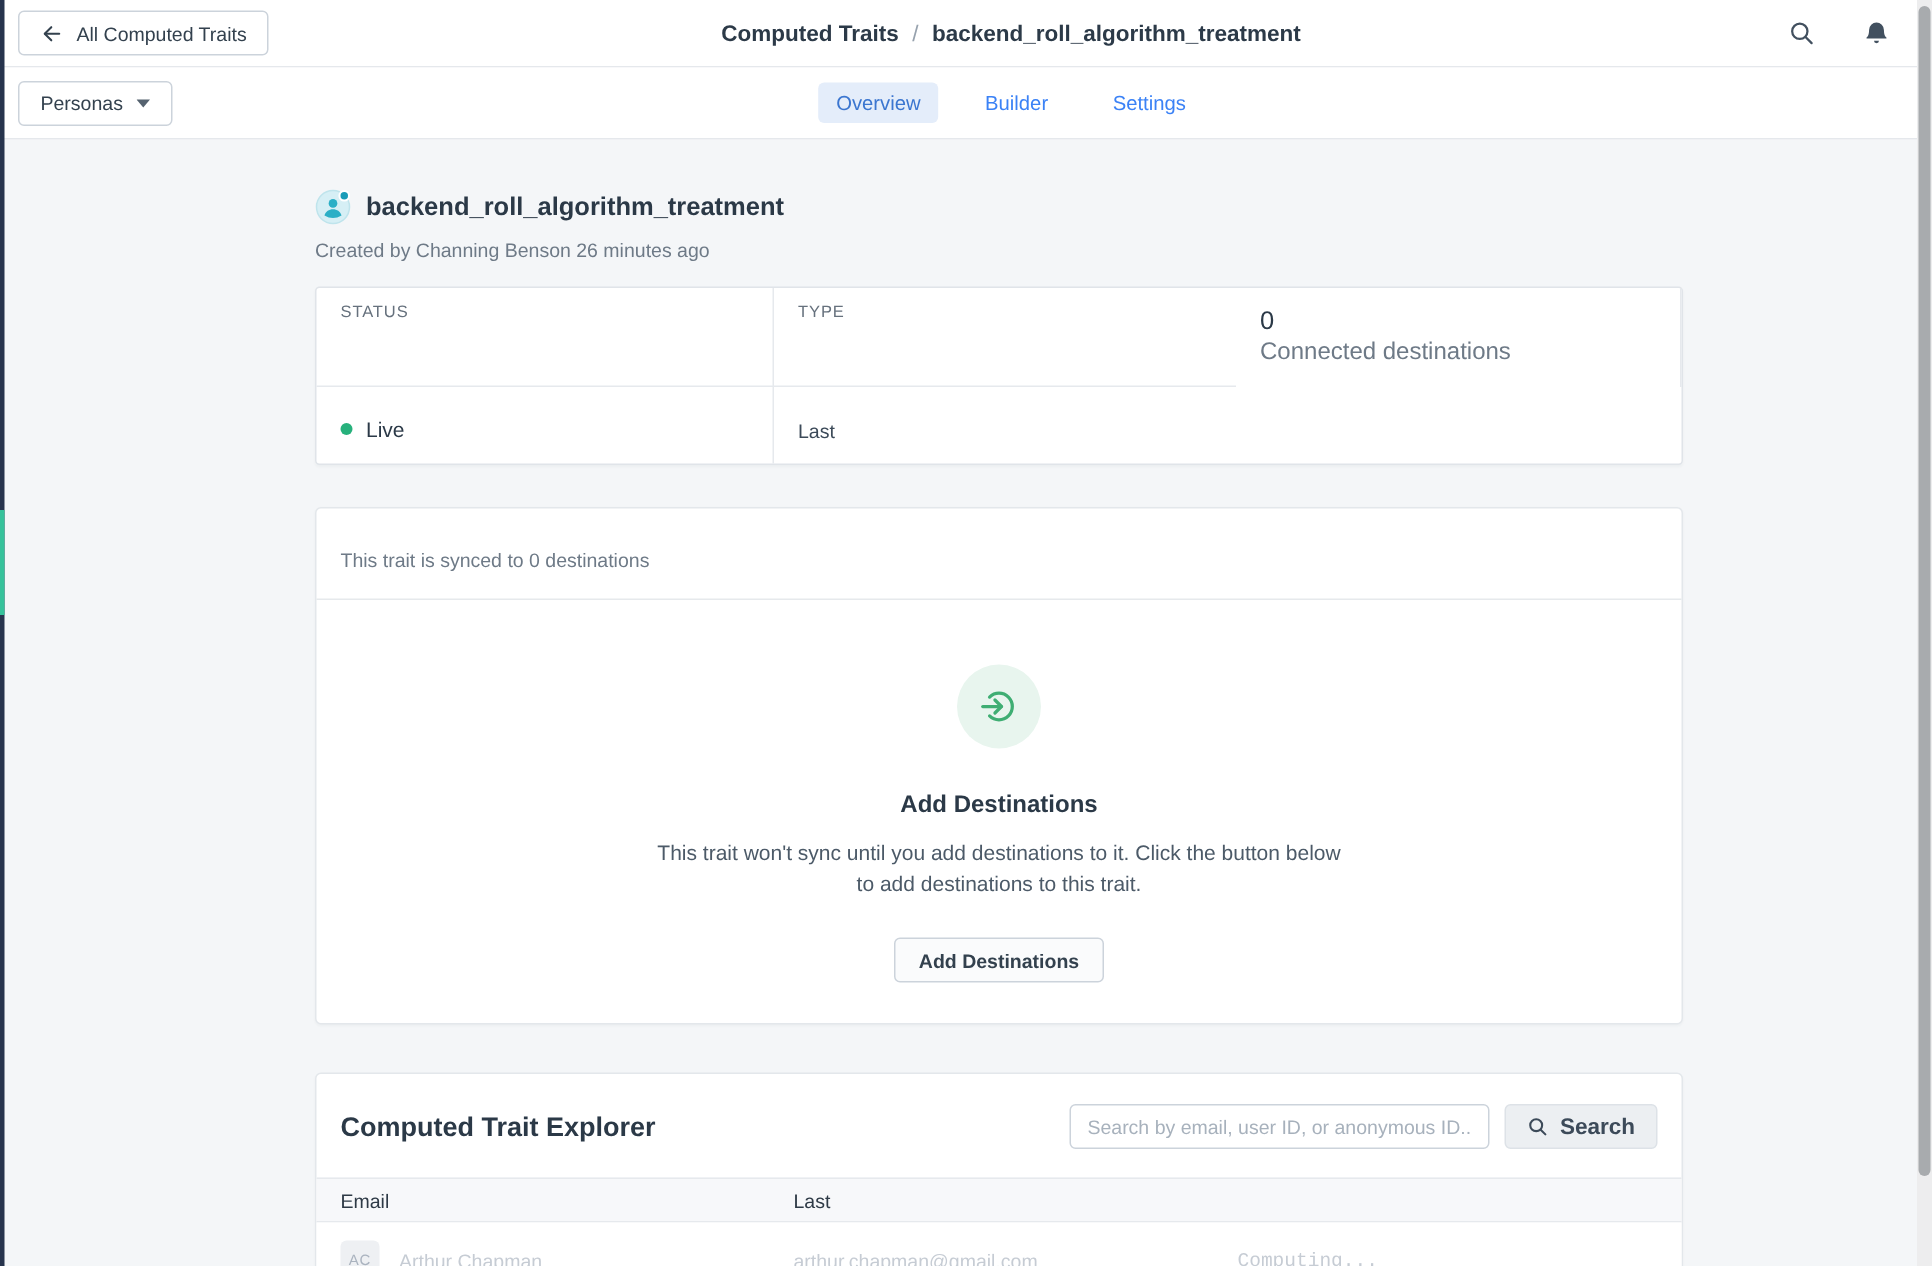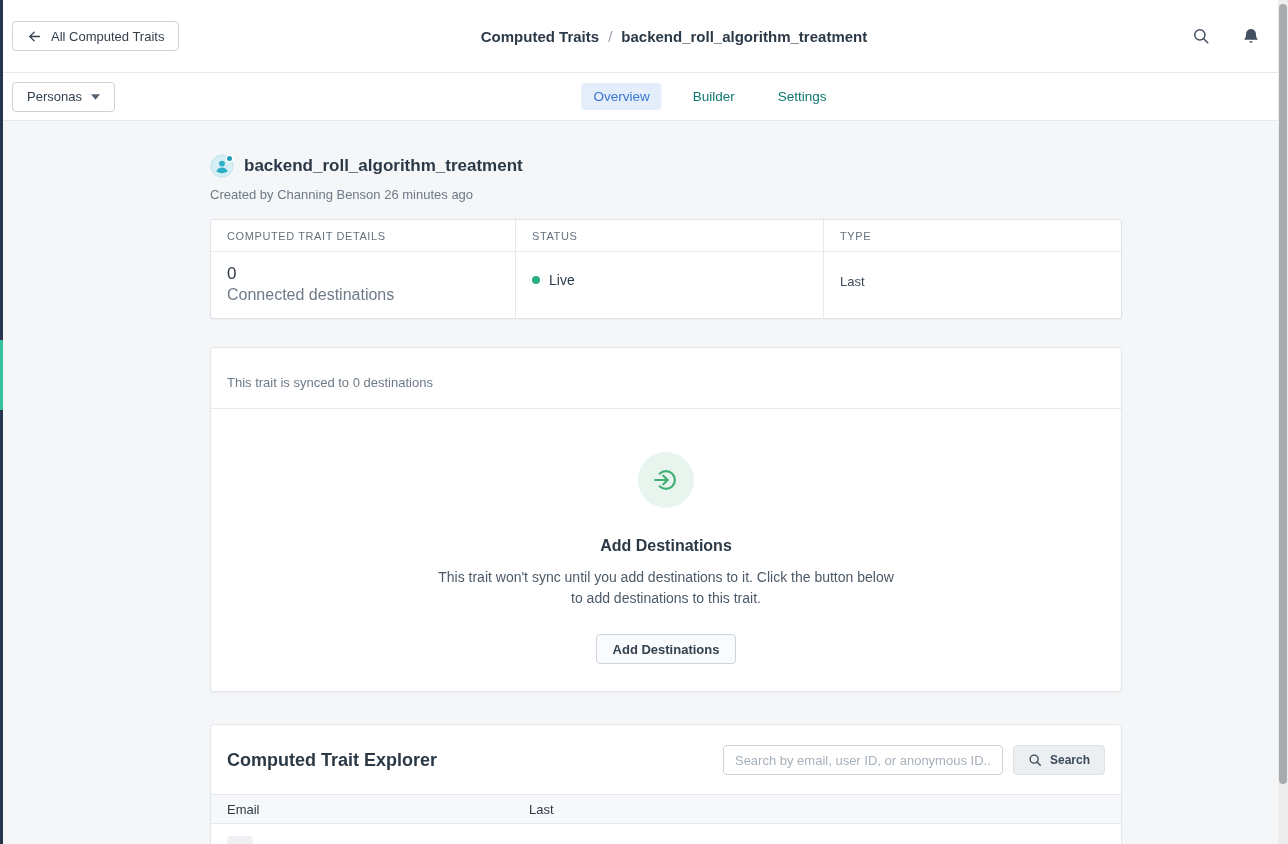--- a/index.html
+++ b/index.html
@@ -11,43 +11,43 @@
   }
 
   
   .left-rail { position:absolute; left:0; top:0; width:3px; height:844px; background:#27344d; z-index:50; }
   .left-rail .teal-seg { position:absolute; top:340px; left:0; width:3px; height:70px; background:#36c29b; }
   .scrollbar { position:absolute; right:0; top:0; width:10px; height:844px; background:#ededee; z-index:60; }
   .scrollbar .thumb { position:absolute; top:4px; left:1px; width:8px; height:780px; background:#a8abae; border-radius:5px; }
 
   
   .topbar {
-    height:73px; background:#fff; border-bottom:1px solid #e5e8ec;
+    height:45px; background:#fff; border-bottom:1px solid #e5e8ec;
     display:flex; align-items:center; padding:0 28px 0 12px; position:relative;
   }
   .btn-outline {
     display:inline-flex; align-items:center; gap:9px; background:#fff;
     border:1px solid #ccd3db; border-radius:4px; height:30px; padding:0 14px;
     font-size:13px; font-weight:500; color:#33414e; cursor:pointer; white-space:nowrap;
   }
   .breadcrumb {
     position:absolute; left:calc(50% + 30px); transform:translateX(-50%);
     font-size:15px; font-weight:600; color:#2c3a48; white-space:nowrap;
   }
   .breadcrumb .sep { color:#97a2ae; font-weight:400; margin:0 9px; }
   .topbar-icons { margin-left:auto; display:flex; align-items:center; gap:32px; color:#414f5e; }
   .icon-btn { cursor:pointer; display:flex; align-items:center; }
 
   
   .subbar {
     height:48px; background:#fff; border-bottom:1px solid #e5e8ec;
     display:flex; align-items:center; padding:0 12px; position:relative;
   }
-  .tabs { position:absolute; left:calc(50% + 30px); transform:translateX(-50%); display:flex; gap:19px; align-items:center;margin-left:36px; }
-  .tab { font-size:13.5px; color:#0f766e; padding:6px 12px; border-radius:4px; cursor:pointer; }
+  .tabs { position:absolute; left:calc(50% + 30px); transform:translateX(-50%); display:flex; gap:19px; align-items:center; }
+  .tab { font-size:13.5px; color:#3b82f6; padding:6px 12px; border-radius:4px; cursor:pointer; }
   .tab.active { color:#3b76d0; background:#e4edfa; }
 
   
   .content { margin-left:210px; width:912px; }
 
   .title-row { margin-top:33px; display:flex; align-items:center; gap:10px; }
   .trait-title { font-size:17px; font-weight:600; color:#2b3947; }
   .created { margin-top:9px; font-size:13px; color:#6e7a87; }
 
   
@@ -99,21 +99,21 @@
   .explorer-search { margin-left:auto; display:flex; align-items:center; gap:10px; }
   .search-input {
     width:280px; height:30px; border:1px solid #ccd3db; border-radius:4px;
     padding:0 11px; font-size:13px; color:#3c4a59; outline:none;
     font-family:"Liberation Sans", sans-serif; background:#fff;
   }
   .search-input::placeholder { color:#a7b1bc; }
   .search-btn {
     display:inline-flex; align-items:center; gap:8px; height:30px; padding:0 14px;
     background:#eceff2; border:1px solid #dde2e7; border-radius:4px;
-    font-size:12px; font-weight:600; color:#3c4a59; cursor:pointer;
+    font-size:15px; font-weight:600; color:#3c4a59; cursor:pointer;
     font-family:"Liberation Sans", sans-serif;
     justify-content:flex-end;
   }
   .exp-grid { display:grid; grid-template-columns:302px 296px 1fr; align-items:center; }
   .exp-thead {
     background:#f7f8fa; border-top:1px solid #e6e9ed; border-bottom:1px solid #e6e9ed;
     height:30px; font-size:13px; font-weight:500; color:#2e3a46;
   }
   .exp-thead > div, .exp-row > div { padding-left:16px; }
   .exp-row { height:51px; border-bottom:1px solid #eaedf0; background:#fff; cursor:pointer; }
@@ -195,21 +195,20 @@
         <circle cx="12" cy="9.6" r="2.9" fill="#2bafc6"></circle>
         <path d="M6.3 17.6c.9-2.7 3-4.1 5.7-4.1s4.8 1.4 5.7 4.1a11 11 0 0 1-11.4 0z" fill="#2bafc6"></path>
         <circle cx="19.5" cy="4.5" r="3.2" fill="#1b9cb8" stroke="#ffffff" stroke-width="1.4"></circle>
       </svg>
     </span>
     <span class="trait-title">backend_roll_algorithm_treatment</span>
   </div>
   <div class="created">Created by Channing Benson 26 minutes ago</div>
 
   <div class="details-table">
-    <div class="dt-h bdr">COMPUTED TRAIT DETAILS</div>
     <div class="dt-h bdr">STATUS</div>
     <div class="dt-h">TYPE</div>
 
     <div class="dt-b bdr">
       <div class="big-num">0</div>
       <div class="sub-label">Connected destinations</div>
     </div>
     <div class="dt-b bdr">
       <div class="status-live">
         <span class="dot"></span>

